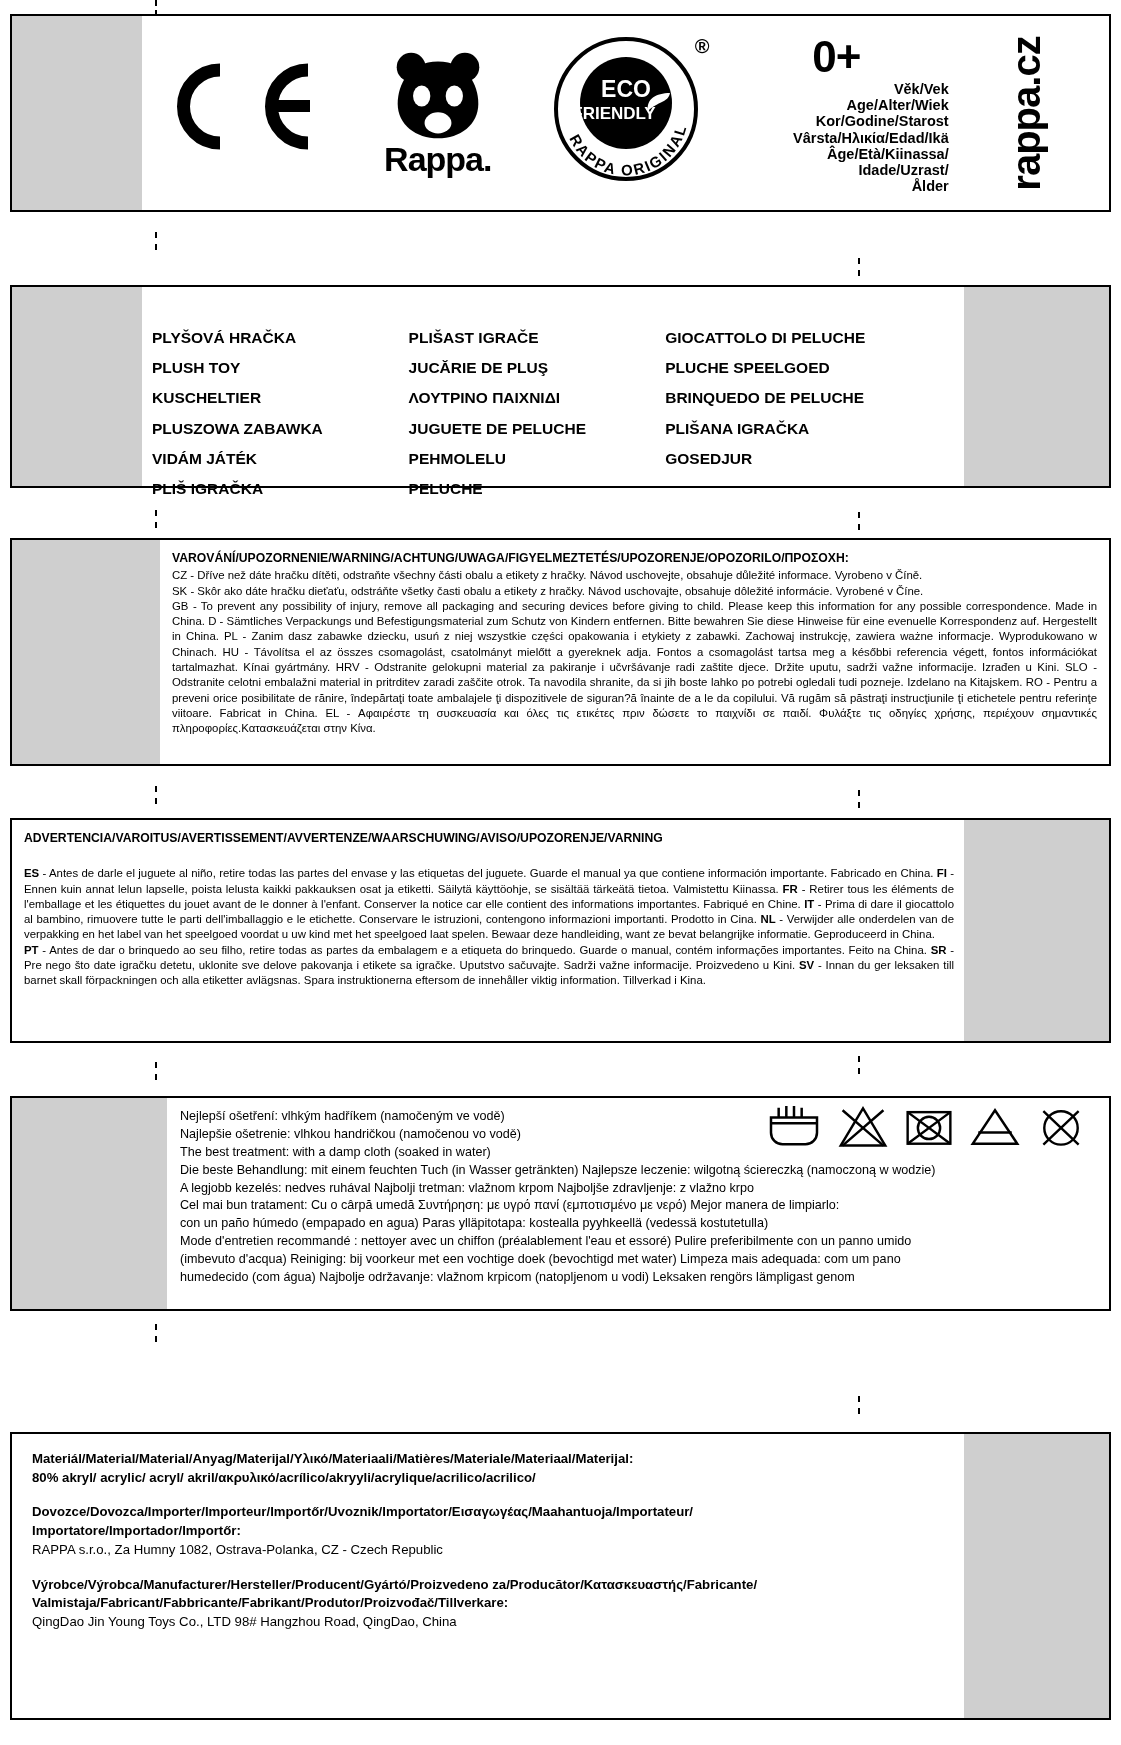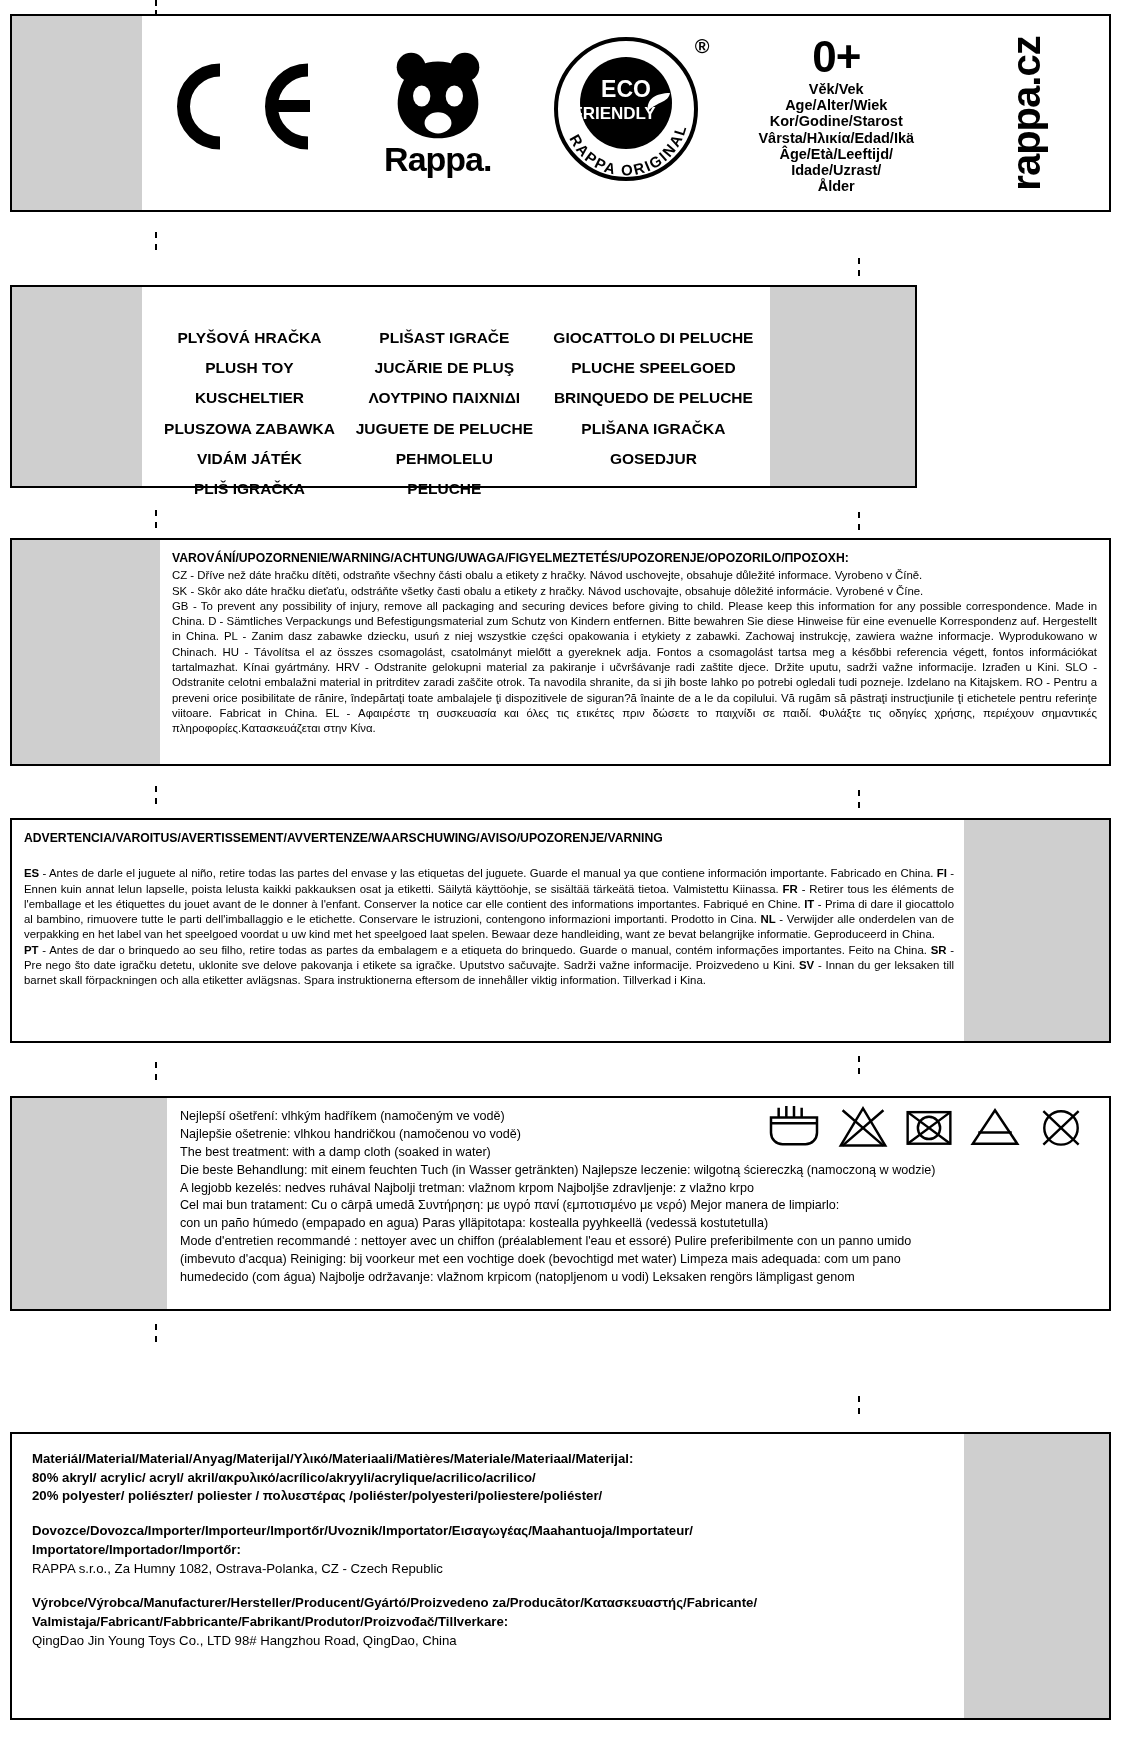--- a/index.html
+++ b/index.html
@@ -95,43 +95,42 @@
   }
   .age-big {
     font-size: 44px;
     font-weight: bold;
     letter-spacing: -1px;
   }
   .age-lines {
     font-size: 14.5px;
     font-weight: bold;
   }
-  .age-lines div { white-space: nowrap; }
+  .age-lines div { white-space: nowrap; text-align: right; }
   .rappa-cz {
     flex: 1;
     text-align: right;
     padding-right: 6px;
   }
   .rappa-cz span {
     display: inline-block;
     font-size: 40px;
     font-weight: bold;
     letter-spacing: -1px;
     transform: rotate(-90deg);
     transform-origin: center center;
     white-space: nowrap;
   }
 
   
   #names-panel {
     left: 10px;
     top: 285px;
-    width: 907px;
+    width: 1101px;
     height: 203px;
-    text-align: center;
   }
   #names-gray-left {
     position: absolute;
     left: 0; top: 0;
     width: 130px; height: 100%;
     background: #cfcfcf;
   }
   #names-gray-right {
     position: absolute;
     right: 0; top: 0;
@@ -325,21 +324,21 @@
         </svg>
       </div>
 
       <div class="age-block">
         <div class="age-big">0+</div>
         <div class="age-lines">
           <div>Věk/Vek</div>
           <div>Age/Alter/Wiek</div>
           <div>Kor/Godine/Starost</div>
           <div>Vârsta/Ηλικία/Edad/Ikä</div>
-          <div>Âge/Età/Leeftijd/</div>
+          <div>Âge/Età/Kiinassa/</div>
           <div>Idade/Uzrast/</div>
           <div>Ålder</div>
         </div>
       </div>
 
       <div class="rappa-cz">
         <span>rappa.cz</span>
       </div>
 
     </div>
@@ -479,21 +478,20 @@
       <div>(imbevuto d'acqua)   Reiniging: bij voorkeur met een vochtige doek (bevochtigd met water)   Limpeza mais adequada: com um pano</div>
       <div>humedecido (com água)   Najbolje održavanje: vlažnom krpicom (natopljenom u vodi)   Leksaken rengörs lämpligast genom</div>
     </div>
   </div>
 
   <div class="panel" id="mat-panel">
     <div id="mat-gray-right"></div>
     <div class="mat-body">
       <div class="hdr">Materiál/Material/Material/Anyag/Materijal/Υλικό/Materiaali/Matières/Materiale/Materiaal/Materijal:</div>
       <div class="hdr">80% akryl/ acrylic/ acryl/ akril/ακρυλικό/acrílico/akryyli/acrylique/acrilico/acrilico/</div>
-      <div class="hdr">20% polyester/ poliészter/ poliester / πολυεστέρας /poliéster/polyesteri/poliestere/poliéster/</div>
 
       <div class="mat-gap"></div>
 
       <div class="hdr">Dovozce/Dovozca/Importer/Importeur/Importőr/Uvoznik/Importator/Εισαγωγέας/Maahantuoja/Importateur/</div>
       <div class="hdr">Importatore/Importador/Importőr:</div>
       <div class="val">RAPPA s.r.o., Za Humny 1082, Ostrava-Polanka, CZ - Czech Republic</div>
 
       <div class="mat-gap"></div>
 
       <div class="hdr">Výrobce/Výrobca/Manufacturer/Hersteller/Producent/Gyártó/Proizvedeno za/Producător/Κατασκευαστής/Fabricante/</div>

